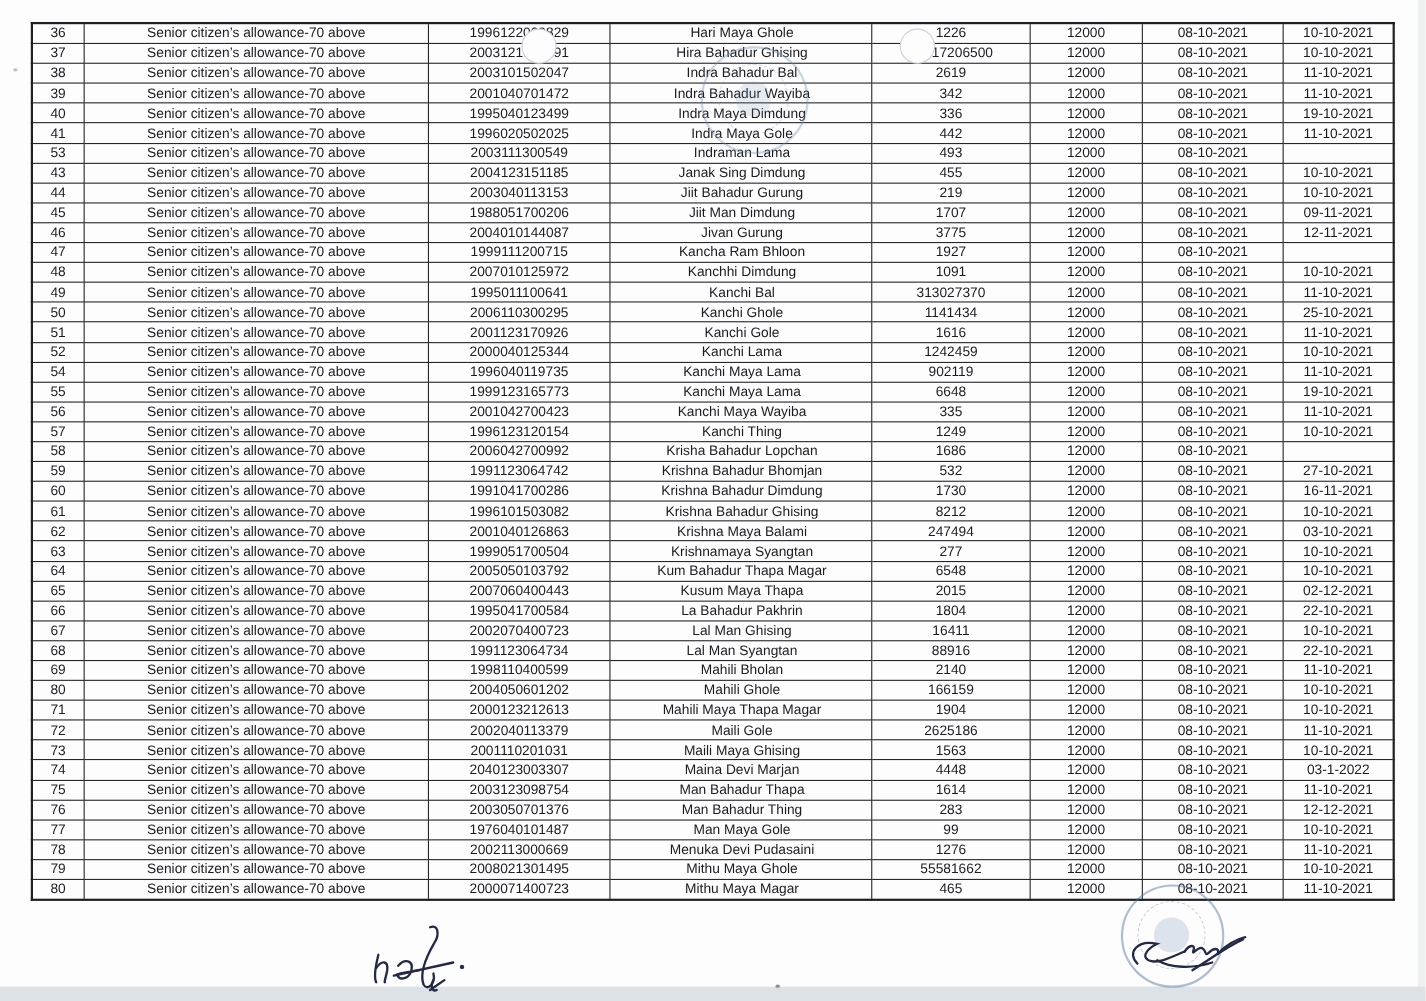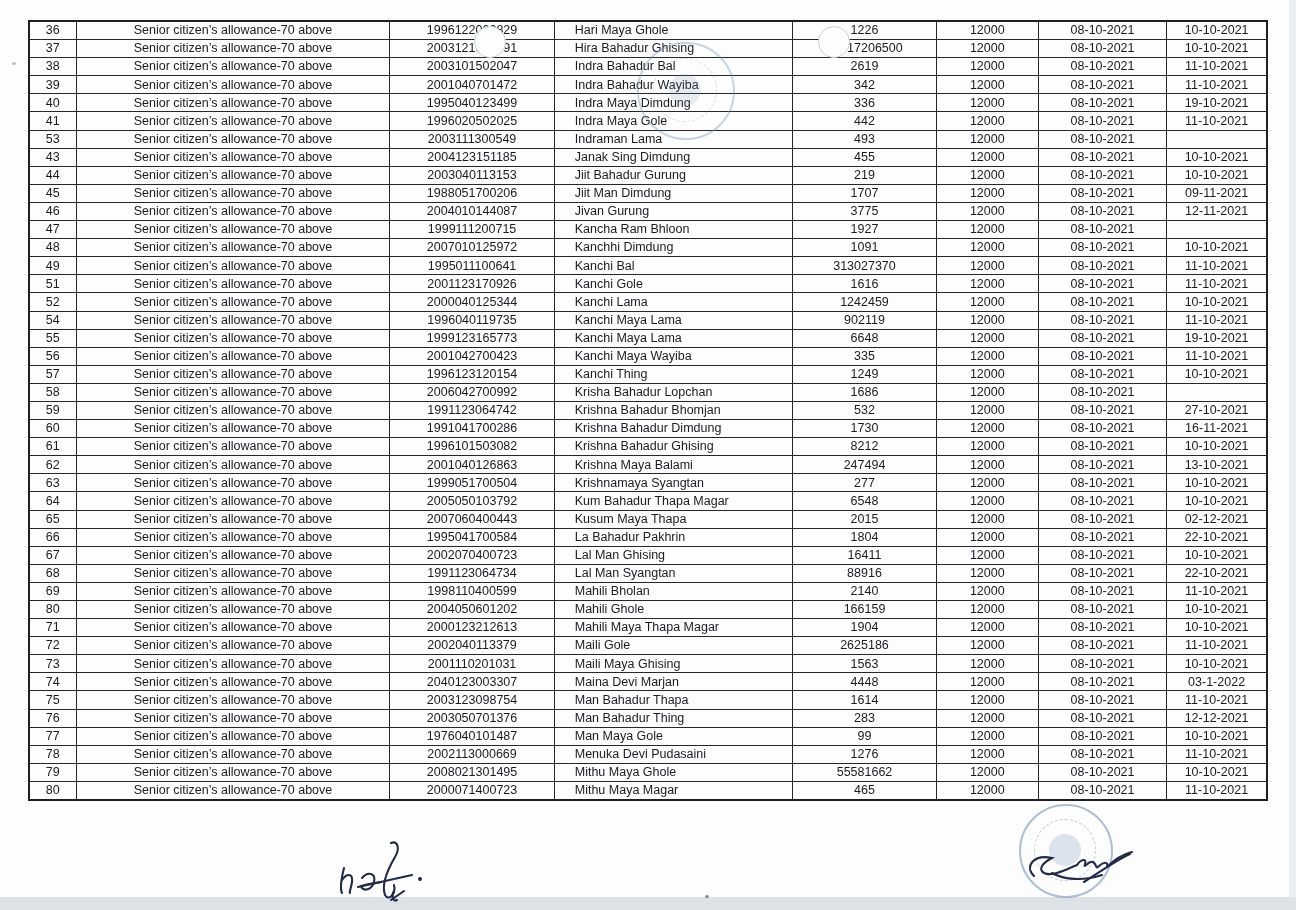--- a/index.html
+++ b/index.html
@@ -27,21 +27,21 @@
     font-size:12.5px;
   }
   .beneficiary-table td {
     border:1.6px solid #26262b;
     height:17.1px; padding:0 3px;
     text-align:center; vertical-align:middle;
     white-space:nowrap; overflow:hidden;
     line-height:1;
   }
   .beneficiary-table { border:2.2px solid #1e1e23; }
-  .beneficiary-table td.name-cell { text-align:left; padding-left:20px; }
+  .beneficiary-table td.name-cell { text-align:center; padding-left:5px; }
 
   
   .punch-hole {
     position:absolute; width:30px; height:30px; border-radius:50%;
     background:#fdfdfe; border:1px solid #ccd1d6; z-index:6;
   }
   
   .stamp {
     position:absolute; border-radius:50%; z-index:4;
   }
@@ -232,20 +232,30 @@
       <td>49</td>
       <td>Senior citizen’s allowance-70 above</td>
       <td>1995011100641</td>
       <td class="name-cell">Kanchi Bal</td>
       <td>313027370</td>
       <td>12000</td>
       <td>08-10-2021</td>
       <td>11-10-2021</td>
     </tr>
 
+    <tr>
+      <td>50</td>
+      <td>Senior citizen’s allowance-70 above</td>
+      <td>2006110300295</td>
+      <td class="name-cell">Kanchi Ghole</td>
+      <td>1141434</td>
+      <td>12000</td>
+      <td>08-10-2021</td>
+      <td>25-10-2021</td>
+    </tr>
 
     <tr>
       <td>51</td>
       <td>Senior citizen’s allowance-70 above</td>
       <td>2001123170926</td>
       <td class="name-cell">Kanchi Gole</td>
       <td>1616</td>
       <td>12000</td>
       <td>08-10-2021</td>
       <td>11-10-2021</td>
@@ -352,21 +362,21 @@
     </tr>
 
     <tr>
       <td>62</td>
       <td>Senior citizen’s allowance-70 above</td>
       <td>2001040126863</td>
       <td class="name-cell">Krishna Maya Balami</td>
       <td>247494</td>
       <td>12000</td>
       <td>08-10-2021</td>
-      <td>13-10-2021</td>
+      <td>03-10-2021</td>
     </tr>
 
     <tr>
       <td>63</td>
       <td>Senior citizen’s allowance-70 above</td>
       <td>1999051700504</td>
       <td class="name-cell">Krishnamaya Syangtan</td>
       <td>277</td>
       <td>12000</td>
       <td>08-10-2021</td>

